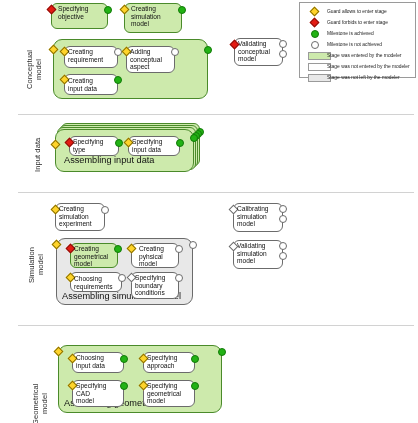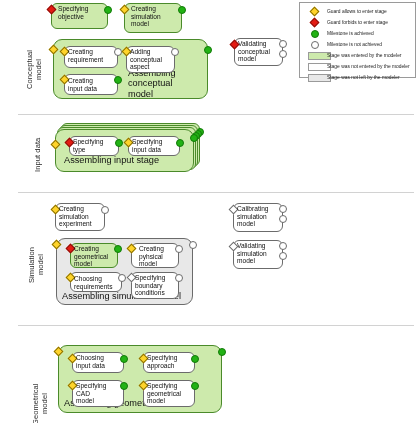--- a/index.html
+++ b/index.html
@@ -157,23 +157,20 @@
   <div class="stage green" style="left:124px;top:3px;width:58px;height:30px;"></div>
   <div class="diamond allow" style="left:121px;top:6px;"></div>
   <div class="circle achieved" style="left:178px;top:6px;"></div>
   <div class="stage-label" style="left:131px;top:5px;width:48px;">Creating
 simulation
 model</div>
 
   <div class="stage green" style="left:53px;top:39px;width:155px;height:60px;border-radius:9px;"></div>
   <div class="diamond allow" style="left:50px;top:46px;"></div>
   <div class="circle achieved" style="left:204px;top:46px;"></div>
-  <div class="composite-title" style="left:128px;top:68px;width:78px;">Assembling
-conceptual
-model</div>
 
   <div class="stage white" style="left:64px;top:46px;width:54px;height:22px;"></div>
   <div class="diamond allow" style="left:61px;top:48px;"></div>
   <div class="circle" style="left:114px;top:48px;"></div>
   <div class="stage-label" style="left:68px;top:48px;width:48px;">Creating
 requirement</div>
 
   <div class="stage white" style="left:126px;top:46px;width:49px;height:27px;"></div>
   <div class="diamond allow" style="left:123px;top:48px;"></div>
   <div class="circle" style="left:171px;top:48px;"></div>
@@ -202,21 +199,21 @@
   <div class="stacklayer" style="left:61px;top:123px;width:139px;height:43px;"></div>
   <div class="circle achieved" style="left:196px;top:128px;"></div>
   <div class="stacklayer" style="left:59px;top:125px;width:139px;height:43px;"></div>
   <div class="circle achieved" style="left:194px;top:130px;"></div>
   <div class="stacklayer" style="left:57px;top:127px;width:139px;height:43px;"></div>
   <div class="circle achieved" style="left:192px;top:132px;"></div>
 
   <div class="stage green" style="left:55px;top:129px;width:139px;height:43px;border-radius:9px;"></div>
   <div class="diamond allow" style="left:52px;top:141px;"></div>
   <div class="circle achieved" style="left:190px;top:134px;"></div>
-  <div class="composite-title" style="left:64px;top:155px;width:130px;">Assembling input stage</div>
+  <div class="composite-title" style="left:64px;top:155px;width:130px;">Assembling input data</div>
 
   <div class="stage white" style="left:69px;top:136px;width:50px;height:20px;"></div>
   <div class="diamond forbid" style="left:66px;top:139px;"></div>
   <div class="circle achieved" style="left:115px;top:139px;"></div>
   <div class="stage-label" style="left:73px;top:138px;width:44px;">Specifying
 type</div>
 
   <div class="stage white" style="left:128px;top:136px;width:52px;height:20px;"></div>
   <div class="diamond allow" style="left:125px;top:139px;"></div>
   <div class="circle achieved" style="left:176px;top:139px;"></div>

